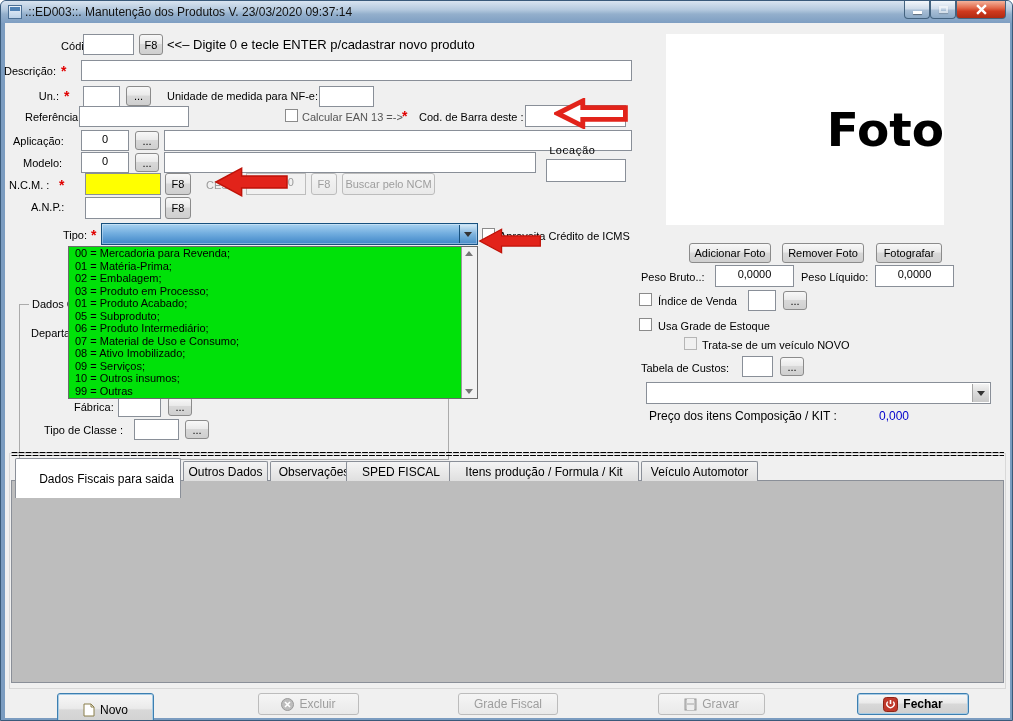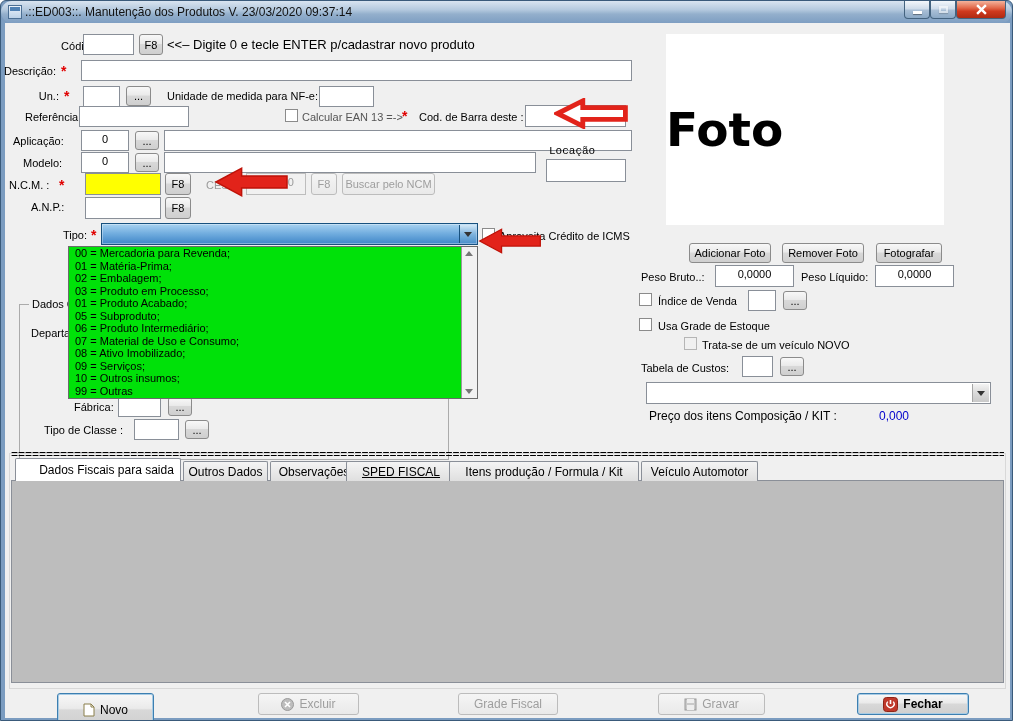--- a/index.html
+++ b/index.html
@@ -1,20 +1,20 @@
 <!DOCTYPE html>
 <html><head>
 <meta charset="utf-8">
 <style>
   * { margin:0; padding:0; box-sizing:border-box; }
   html,body { width:1013px; height:721px; }
   body { font-family:"Liberation Sans",sans-serif; }
   .window { position:relative; width:1013px; height:721px; background:#7b9cc0; border-radius:6px 6px 0 0; overflow:hidden; border:1px solid #3a5a7a; }
   .titlebar { position:absolute; left:0; top:0; width:100%; height:22px;
-    background:linear-gradient(180deg,#d9e4f0 0%,#b4c9de 40%,#93afcc 60%,#7e9ec2 100%);border-radius:11px; }
+    background:linear-gradient(180deg,#d9e4f0 0%,#b4c9de 40%,#93afcc 60%,#7e9ec2 100%); }
   .title-text { position:absolute; left:24px; top:4px; font-size:12px; color:#111; white-space:nowrap; }
   .app-ico { position:absolute; left:7px; top:4px; width:14px; height:14px; background:linear-gradient(#eaf2fa,#bcd2e8); border:1px solid #4b6f94; }
   .app-ico::before { content:""; position:absolute; left:1px; top:1px; right:1px; height:4px; background:#4f81b4; }
   .wbtn { position:absolute; top:0; height:18px; border:1px solid #44637f; border-top:none; border-radius:0 0 4px 4px; display:flex; align-items:center; justify-content:center; }
   .wbtn.minmax { background:linear-gradient(#f3f7fb,#cfdcea 45%,#a9bfd6 55%,#8ba9c6); }
   .wbtn.close { background:linear-gradient(#f4b39c,#e26a4c 40%,#cf3a1f 60%,#b02a12); }
   .glyph-min { width:9px; height:3px; background:#fff; box-shadow:0 1px 1px rgba(0,0,0,.4); margin-top:6px; }
   .glyph-max { width:9px; height:7px; border:2px solid #fff; opacity:.55; box-shadow:0 1px 1px rgba(0,0,0,.3); }
   .client { position:absolute; left:4px; top:22px; width:1005px; height:695px; background:#f0f0f0; }
 
@@ -50,25 +50,25 @@
   .cap.onpanel { background:#bdbdbd; }
 
   .list { position:absolute; left:67px; top:245px; width:410px; height:153px; background:#00e109; border:1px solid #6b6b6b; z-index:12; }
   .list-item { height:12.55px; font-size:11px; line-height:12.5px; padding-left:6px; color:#000; white-space:nowrap; }
   .list-sb { position:absolute; right:0; top:0; bottom:0; width:16px; background:#f2f2f2; border-left:1px solid #9a9a9a; }
   .list-sb .tri-u { position:absolute; left:3px; top:4px; }
   .list-sb .tri-d { position:absolute; left:3px; bottom:4px; border-top-color:#777; }
 
   .sep { position:absolute; left:10px; top:446px; width:993px; height:12px; overflow:hidden; font-size:12px; white-space:nowrap; color:#000; }
   .tab { position:absolute; top:460px; height:20px; background:linear-gradient(#f4f4f4,#dfdfdf); border:1px solid #8a8f98; border-bottom:none; border-radius:2px 2px 0 0; display:flex; align-items:center; justify-content:center; font-size:12px; white-space:nowrap; z-index:2; }
-  .tab.active { top:457px; height:23px; background:#fff; z-index:6;padding-left:17px; }
+  .tab.active { top:457px; height:40px; background:#fff; z-index:6;padding-left:17px; }
   .tabpanel { position:absolute; left:10px; top:479px; width:993px; height:203px; background:#bdbdbd; border:1px solid #8a8f98; z-index:1; }
   .outer-grp { position:absolute; left:8px; top:452px; width:997px; height:236px; border:1px solid #d8d8d8; }
 
-  .foto { position:absolute; left:665px; top:33px; width:278px; height:191px; background:#fff; display:flex; align-items:center; justify-content:flex-start; }
+  .foto { position:absolute; left:665px; top:33px; width:278px; height:191px; background:#fff; display:flex; align-items:center; justify-content:flex-end; }
   .foto span { font-family:"DejaVu Sans",sans-serif; font-weight:bold; font-size:47px; color:#000; }
 
   .arrow { position:absolute; z-index:30; }
   .footer-ico { display:inline-block; }
 </style>
 </head>
 <body>
 
 <div class="window">
   <div class="titlebar">
@@ -221,21 +221,21 @@
   <svg class="arrow" style="left:477px;top:223px;" width="64" height="34" viewBox="0 0 76 32">
     <path d="M2 16 L28 2 L28 10 L74 10 L74 22 L28 22 L28 30 Z" fill="#e2231a" stroke="#bf1208" stroke-width="1.5"></path>
   </svg>
 
   <div class="sep">========================================================================================================================================================================</div>
   <div class="outer-grp"></div>
 
   <div class="tab active" style="left:14px;width:166px;">Dados Fiscais para saida</div>
   <div class="tab" style="left:182px;width:85px;">Outros Dados</div>
   <div class="tab" style="left:269px;width:88px;">Observações</div>
-  <div class="tab" style="left:345px;width:110px;text-decoration:underline;">SPED FISCAL</div>
+  <div class="tab" style="left:345px;width:110px;">SPED FISCAL</div>
   <div class="tab" style="left:448px;width:190px;">Itens produção / Formula / Kit</div>
   <div class="tab" style="left:640px;width:117px;">Veículo Automotor</div>
 
   <div class="tabpanel"></div>
 
   <div class="lbl" style="left:20px;top:493px;font-weight:bold;font-size:12px;">Tipo produto:</div>
   <span class="req" style="left:99px;top:493px;">*</span>
   <div class="combo" style="left:113px;top:487px;width:318px;height:22px;">
     <div class="combo-btn">
         <div class="tri-d"></div>

